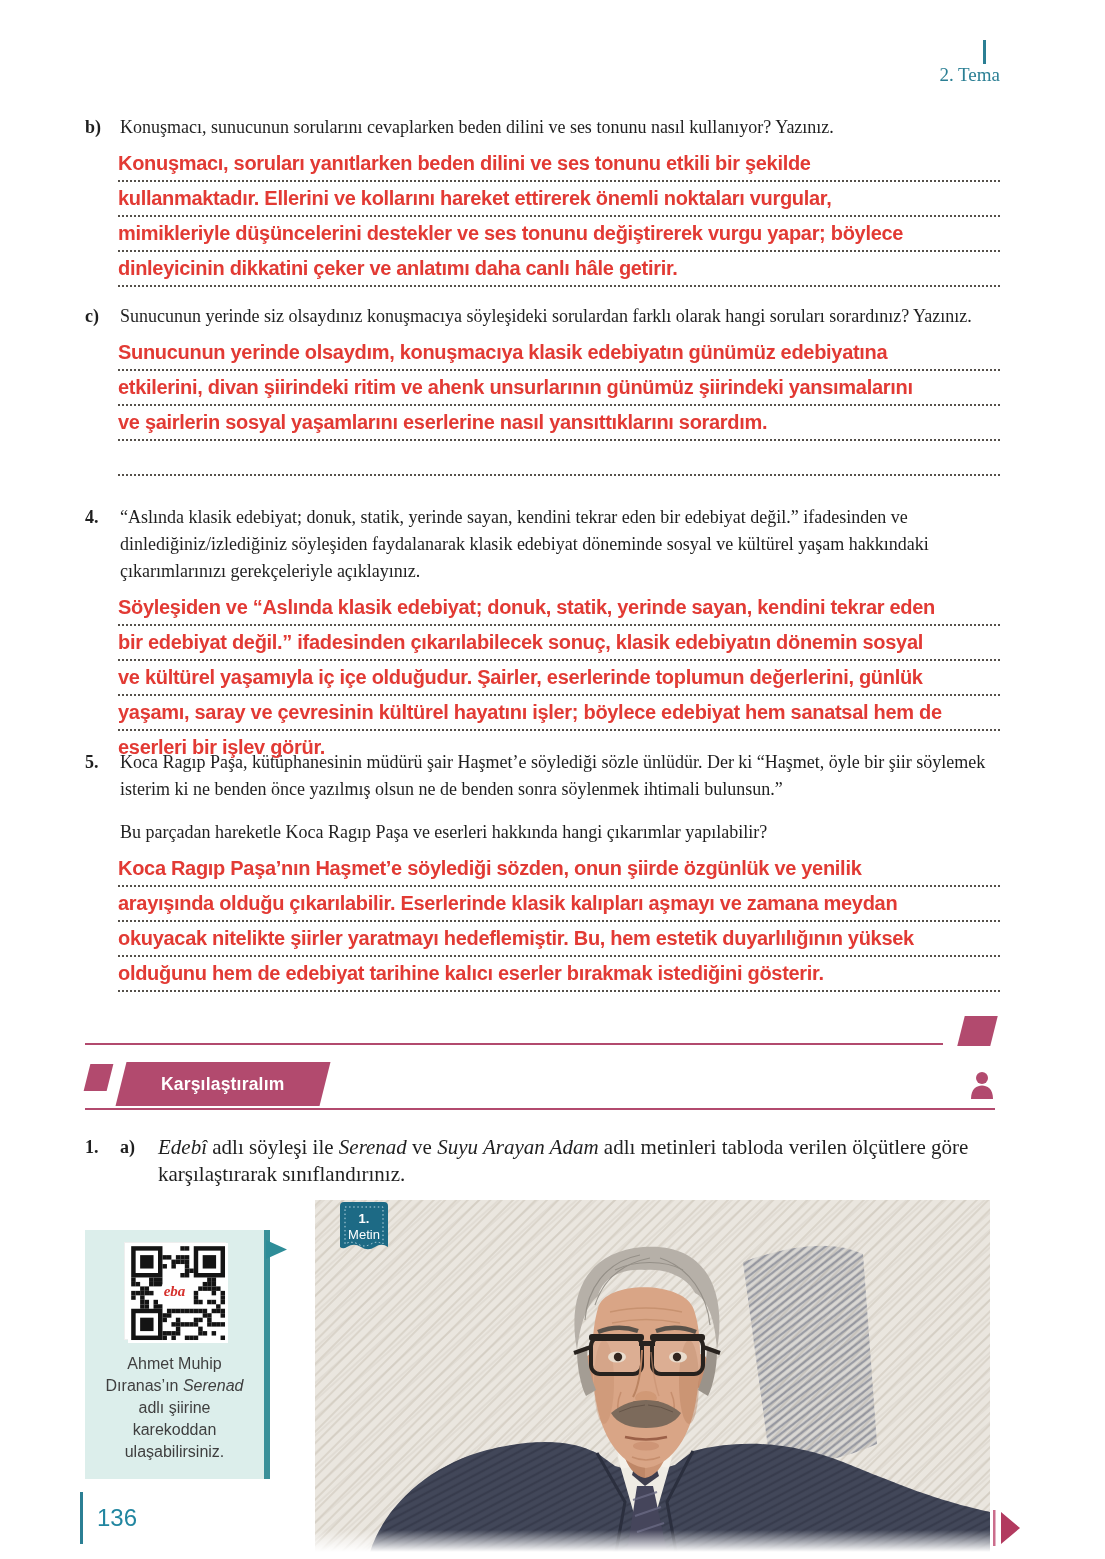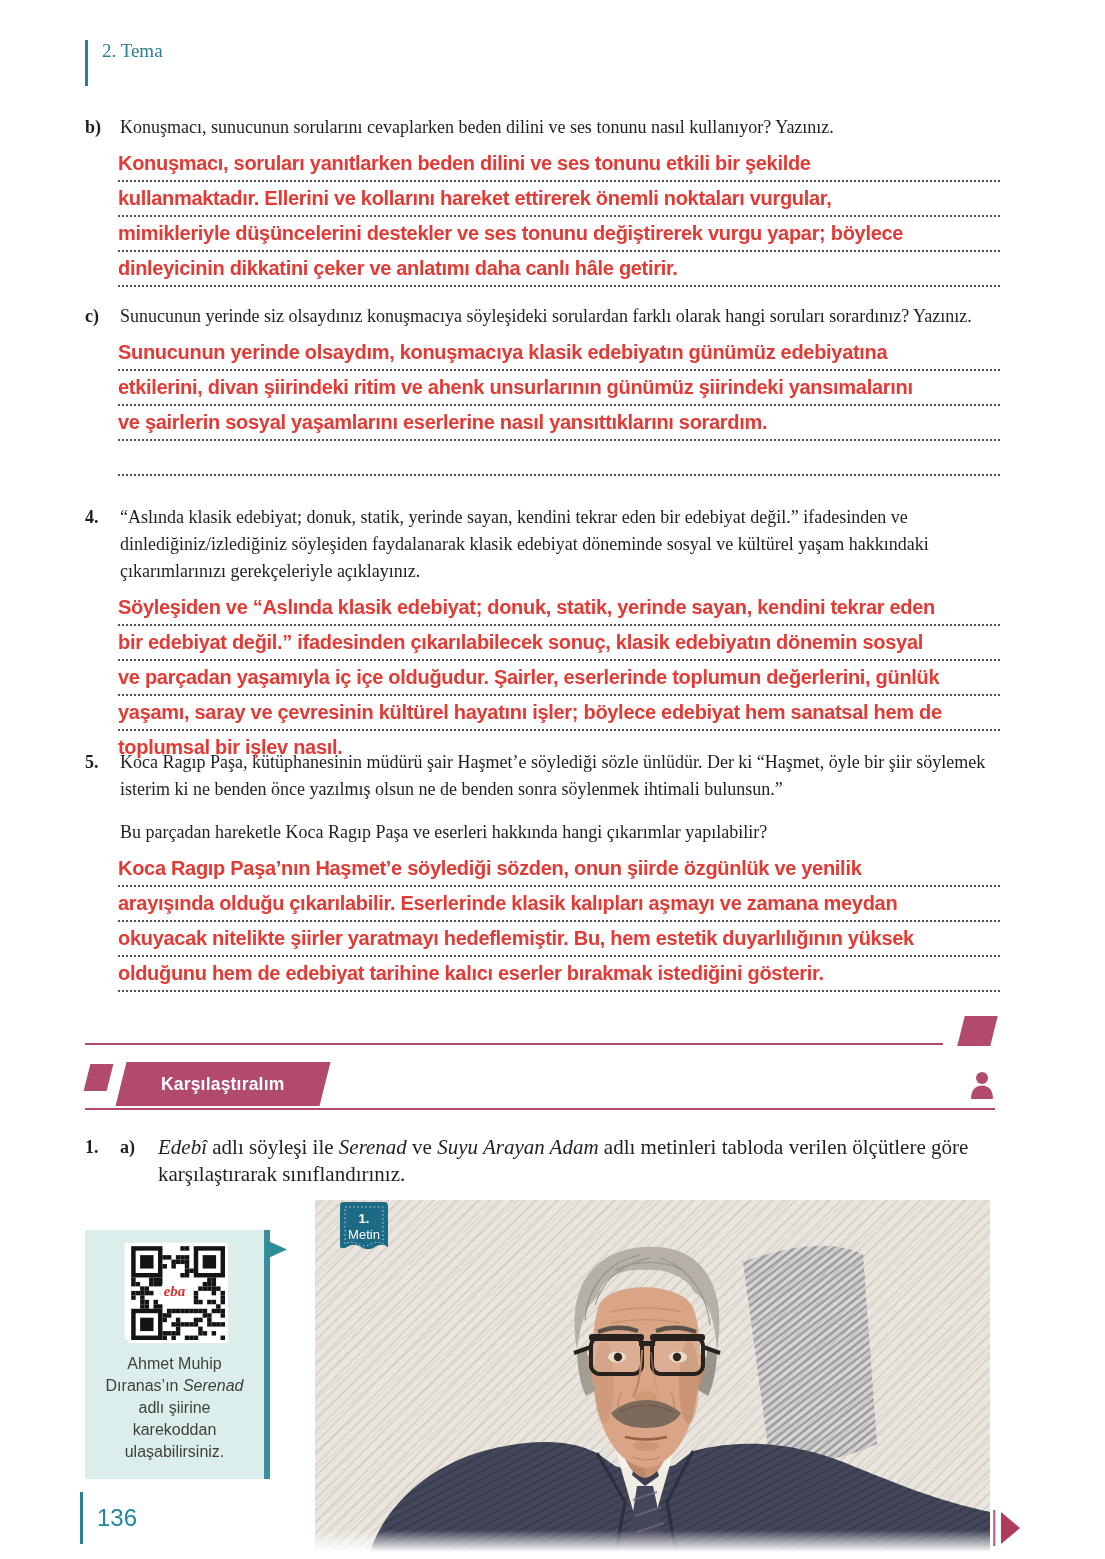--- a/index.html
+++ b/index.html
@@ -1,21 +1,21 @@
 <!DOCTYPE html>
 <html lang="tr"><head>
 <meta charset="utf-8">
 <style>
   html,body{margin:0;padding:0;background:#ffffff;}
   .page{position:relative;width:1105px;height:1559px;background:#ffffff;overflow:hidden;
         font-family:"Liberation Serif", serif;color:#1f1f1f;}
   .content{position:absolute;left:85px;top:0;width:915px;}
 
   
-  .tema{display:flex;align-items:flex-start;margin-top:40px;height:46px;}
+  .tema{display:flex;align-items:flex-end;margin-top:40px;height:46px;flex-direction:column;}
   .tema-bar{width:3px;height:46px;background:#2b7f94;margin-right:14px;}
   .tema-text{color:#2b7f94;font-size:19px;}
 
   
   .q-row{display:flex;margin-top:28px;}
   .q-label{flex:none;width:35px;font-weight:bold;font-size:18px;line-height:27px;}
   .q-text{font-size:18px;line-height:27px;}
   .q-followup{margin:16px 0 6px 35px;font-size:18px;line-height:27px;}
   .tight{margin-top:16px;}
 
@@ -102,23 +102,23 @@
       <div class="answer-line"></div>
     </div>
 
     <div class="q-row">
       <div class="q-label">4.</div>
       <div class="q-text">“Aslında klasik edebiyat; donuk, statik, yerinde sayan, kendini tekrar eden bir edebiyat değil.” ifadesinden ve dinlediğiniz/izlediğiniz söyleşiden faydalanarak klasik edebiyat döneminde sosyal ve kültürel yaşam hakkındaki çıkarımlarınızı gerekçeleriyle açıklayınız.</div>
     </div>
     <div class="answer q4">
       <div class="answer-line">Söyleşiden ve “Aslında klasik edebiyat; donuk, statik, yerinde sayan, kendini tekrar eden</div>
       <div class="answer-line">bir edebiyat değil.” ifadesinden çıkarılabilecek sonuç, klasik edebiyatın dönemin sosyal</div>
-      <div class="answer-line">ve parçadan yaşamıyla iç içe olduğudur. Şairler, eserlerinde toplumun değerlerini, günlük</div>
+      <div class="answer-line">ve kültürel yaşamıyla iç içe olduğudur. Şairler, eserlerinde toplumun değerlerini, günlük</div>
       <div class="answer-line">yaşamı, saray ve çevresinin kültürel hayatını işler; böylece edebiyat hem sanatsal hem de</div>
-      <div class="answer-line no-border">toplumsal bir işlev nasıl.</div>
+      <div class="answer-line no-border">eserleri bir işlev görür.</div>
     </div>
 
     <div class="q-row q5-row tight">
       <div class="q-label">5.</div>
       <div class="q-text">Koca Ragıp Paşa, kütüphanesinin müdürü şair Haşmet’e söylediği sözle ünlüdür. Der ki “Haşmet, öyle bir şiir söylemek isterim ki ne benden önce yazılmış olsun ne de benden sonra söylenmek ihtimali bulunsun.”</div>
     </div>
     <div class="q-followup">Bu parçadan hareketle Koca Ragıp Paşa ve eserleri hakkında hangi çıkarımlar yapılabilir?</div>
     <div class="answer">
       <div class="answer-line">Koca Ragıp Paşa’nın Haşmet’e söylediği sözden, onun şiirde özgünlük ve yenilik</div>
       <div class="answer-line">arayışında olduğu çıkarılabilir. Eserlerinde klasik kalıpları aşmayı ve zamana meydan</div>

